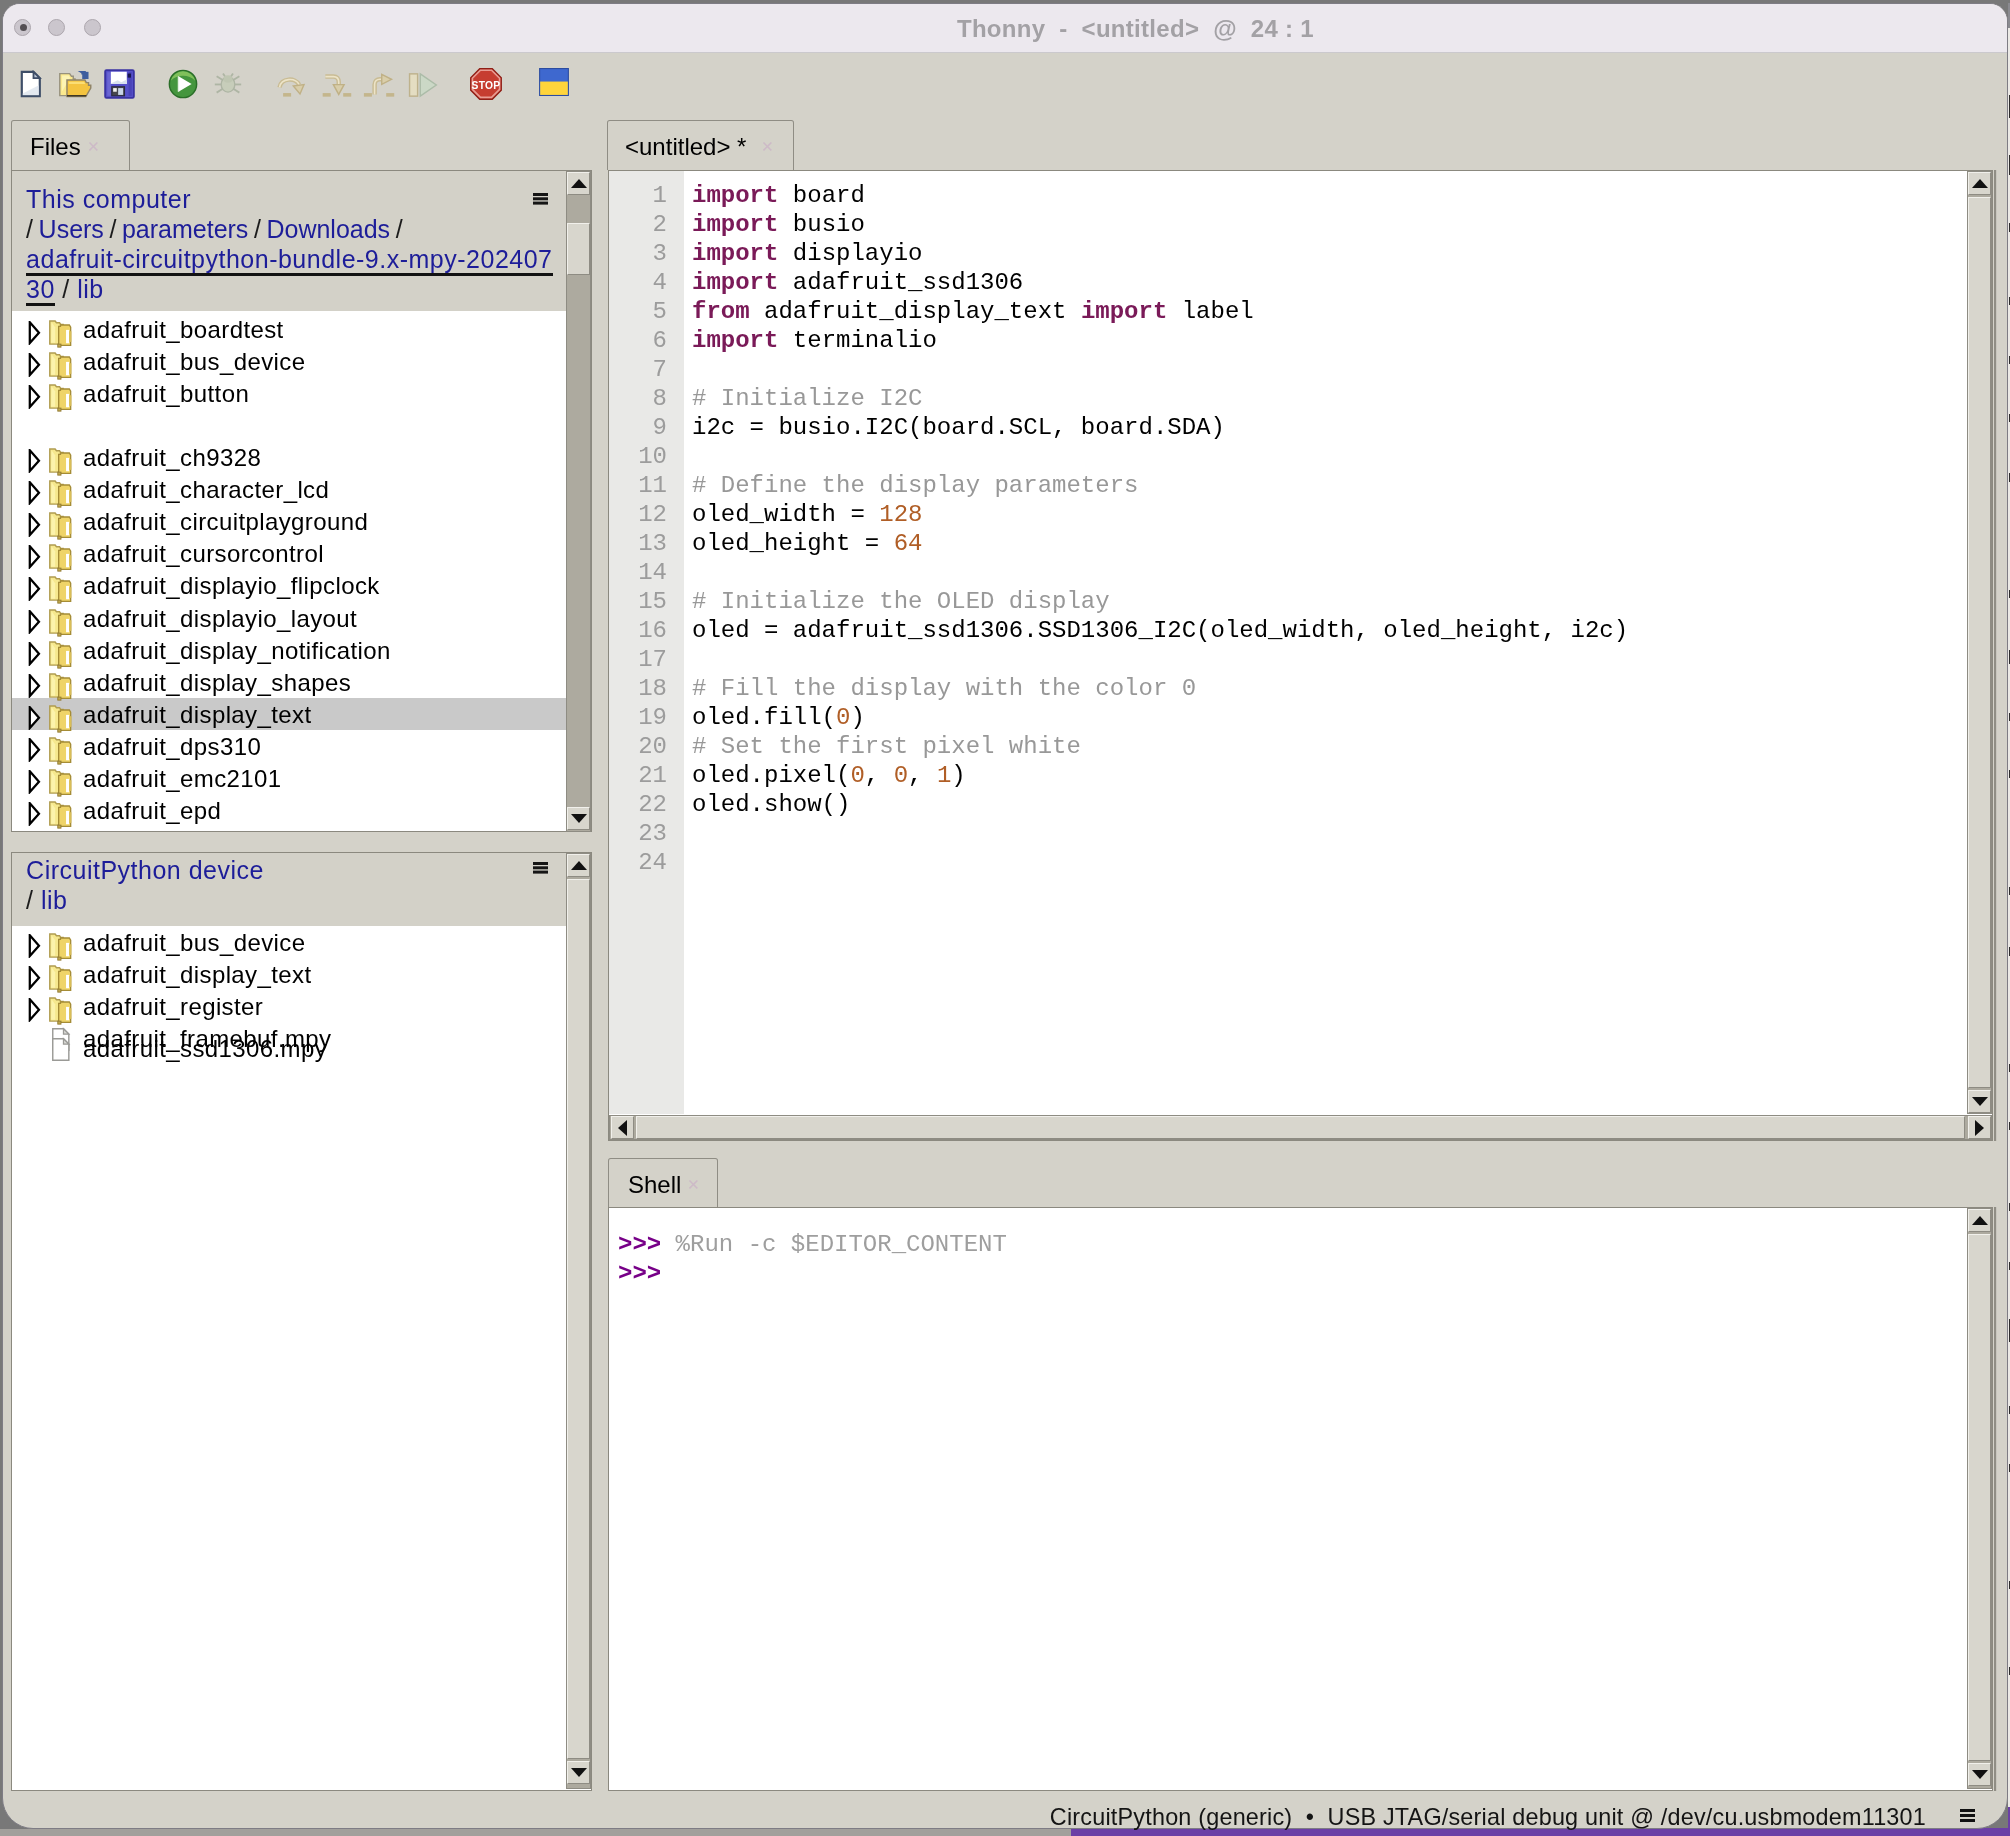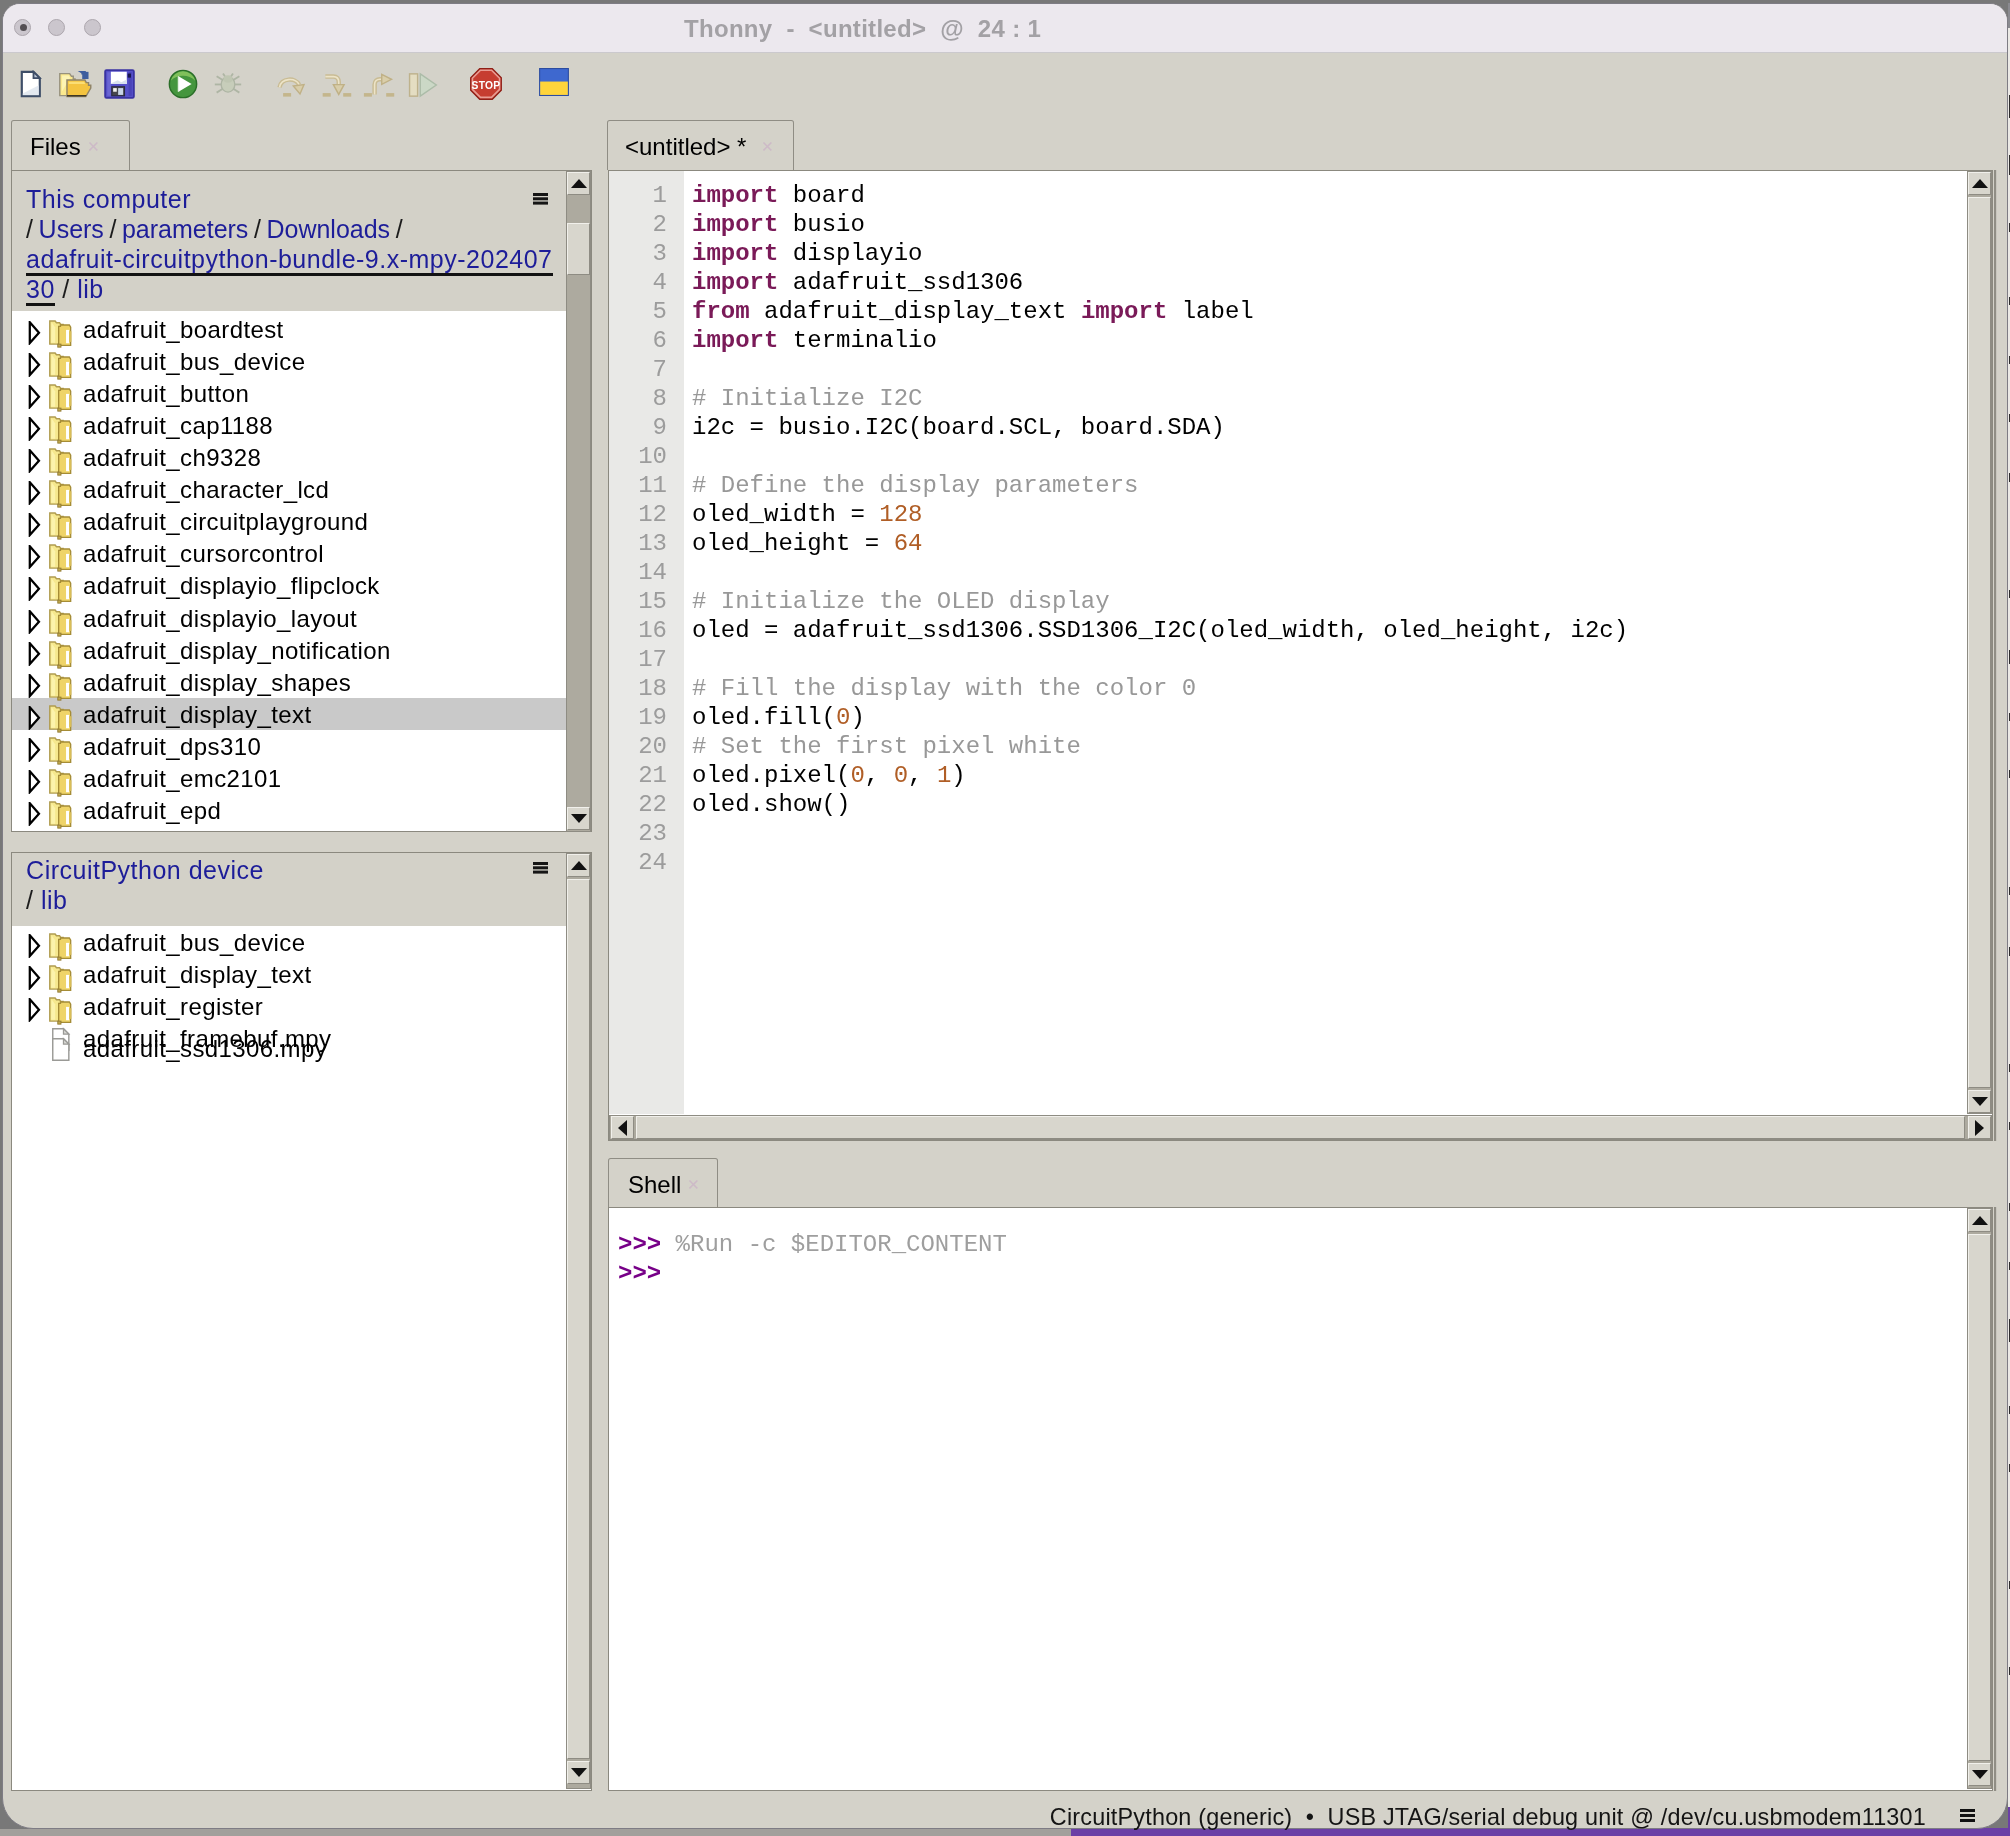--- a/index.html
+++ b/index.html
@@ -1,21 +1,21 @@
 <!DOCTYPE html>
 <html style="font-size:14.4px"><head><meta charset="utf-8"><style>
 *{margin:0;padding:0;box-sizing:border-box}
 html,body{width:2011px;height:1836px;background:#787878;overflow:hidden}
 #screen{position:relative;width:2011px;height:1836px;font-family:"Liberation Sans",sans-serif}
 .abs{position:absolute}
 #win{position:absolute;left:1.8px;top:2.7px;width:2006px;height:1826px;background:#D4D2C9;border:0.9px solid #7E7C84;border-radius:18px 18px 31px 31px;overflow:hidden}
 .el{position:absolute}
 #titlebar{left:2.7px;top:3.6px;width:2004px;height:49px;background:#ECE8EE;border-radius:17px 17px 0 0;border-bottom:0.9px solid #CBC9CD}
 .tl{position:absolute;width:17px;height:17px;border-radius:50%;background:#CBC6CD;border:1.4px solid #ACA6AD}
-#title{left:684px;top:15.3px;width:630px;text-align:left;font-size:24px;font-weight:bold;color:#A3A1A5;letter-spacing:0.3px}
+#title{left:684px;top:15.3px;width:630px;text-align:right;font-size:24px;font-weight:bold;color:#A3A1A5;letter-spacing:0.3px}
 .tab{background:#D4D2C9;border:1.8px solid #8F8D84;border-bottom:none;border-radius:2.7px 2.7px 0 0}
 .tabtxt{font-size:24px;color:#000}
 .tabx{font-size:15.3px;color:#CDBAC7}
 .panel{background:#fff;border:0.9px solid #8B897F}
 .phead{position:absolute;background:#D3D1C8;font-size:25px;line-height:30px;color:#1D1D99;letter-spacing:0.5px}
 a.lnk{color:#1D1D99;text-decoration:none}
 .sep{color:#1c1c1c}
 .u{border-bottom:3.6px solid #121212}
 .row{position:absolute;height:32px;font-size:24px;color:#000;letter-spacing:0.4px}
 .rowtxt{position:absolute;top:1.8px}
@@ -202,35 +202,20 @@
 <polygon points="2,3 8,3 9.5,5 13,5 14.5,7 17,7 17,29 2,29" fill="#F6E88E" stroke="#B09C50" stroke-width="1.6"></polygon>
 <polygon points="4,4.5 8,10 8,27.5 3.5,27.5" fill="#FCF3AC"></polygon>
 <rect x="14" y="9" width="3.2" height="20" fill="#9C8432"></rect>
 <polygon points="12,9 14,9 14,7.5 24,7.5 25.5,10 25.5,30.5 12,30.5" fill="#EFD468" stroke="#A58C36" stroke-width="1.5"></polygon>
 <rect x="20.3" y="13" width="3.4" height="15" fill="#fff"></rect>
 <rect x="23.7" y="14.5" width="2.6" height="12" fill="#D9BE58"></rect>
 <rect x="11" y="29" width="3.6" height="3.4" fill="#C2A84E" stroke="#8F7930" stroke-width="1"></rect>
 </svg>
       <span class="rowtxt" style="left:83px">adafruit_button</span>
     </div>
-<div class="row" style="left:0;top:410px;width:566px">
-      <svg class="tri" style="left:28px;top:7.2px" width="12.6" height="23.4" viewBox="0 0 14 26">
-        <polygon points="2,1.5 12.2,13 2,24.5" fill="#fff" stroke="#000" stroke-width="2.5" stroke-linejoin="miter"></polygon>
-      </svg>
-      <svg class="fico" style="left:48px;top:3.6px" width="24" height="30" viewBox="0 0 27 33">
-<polygon points="2,3 8,3 9.5,5 13,5 14.5,7 17,7 17,29 2,29" fill="#F6E88E" stroke="#B09C50" stroke-width="1.6"></polygon>
-<polygon points="4,4.5 8,10 8,27.5 3.5,27.5" fill="#FCF3AC"></polygon>
-<rect x="14" y="9" width="3.2" height="20" fill="#9C8432"></rect>
-<polygon points="12,9 14,9 14,7.5 24,7.5 25.5,10 25.5,30.5 12,30.5" fill="#EFD468" stroke="#A58C36" stroke-width="1.5"></polygon>
-<rect x="20.3" y="13" width="3.4" height="15" fill="#fff"></rect>
-<rect x="23.7" y="14.5" width="2.6" height="12" fill="#D9BE58"></rect>
-<rect x="11" y="29" width="3.6" height="3.4" fill="#C2A84E" stroke="#8F7930" stroke-width="1"></rect>
-</svg>
-      <span class="rowtxt" style="left:83px">adafruit_cap1188</span>
-    </div>
 <div class="row" style="left:0;top:442px;width:546px">
       <svg class="tri" style="left:28px;top:7.2px" width="12.6" height="23.4" viewBox="0 0 14 26">
         <polygon points="2,1.5 12.2,13 2,24.5" fill="#fff" stroke="#000" stroke-width="2.5" stroke-linejoin="miter"></polygon>
       </svg>
       <svg class="fico" style="left:48px;top:3.6px" width="24" height="30" viewBox="0 0 27 33">
 <polygon points="2,3 8,3 9.5,5 13,5 14.5,7 17,7 17,29 2,29" fill="#F6E88E" stroke="#B09C50" stroke-width="1.6"></polygon>
 <polygon points="4,4.5 8,10 8,27.5 3.5,27.5" fill="#FCF3AC"></polygon>
 <rect x="14" y="9" width="3.2" height="20" fill="#9C8432"></rect>
 <polygon points="12,9 14,9 14,7.5 24,7.5 25.5,10 25.5,30.5 12,30.5" fill="#EFD468" stroke="#A58C36" stroke-width="1.5"></polygon>
 <rect x="20.3" y="13" width="3.4" height="15" fill="#fff"></rect>

